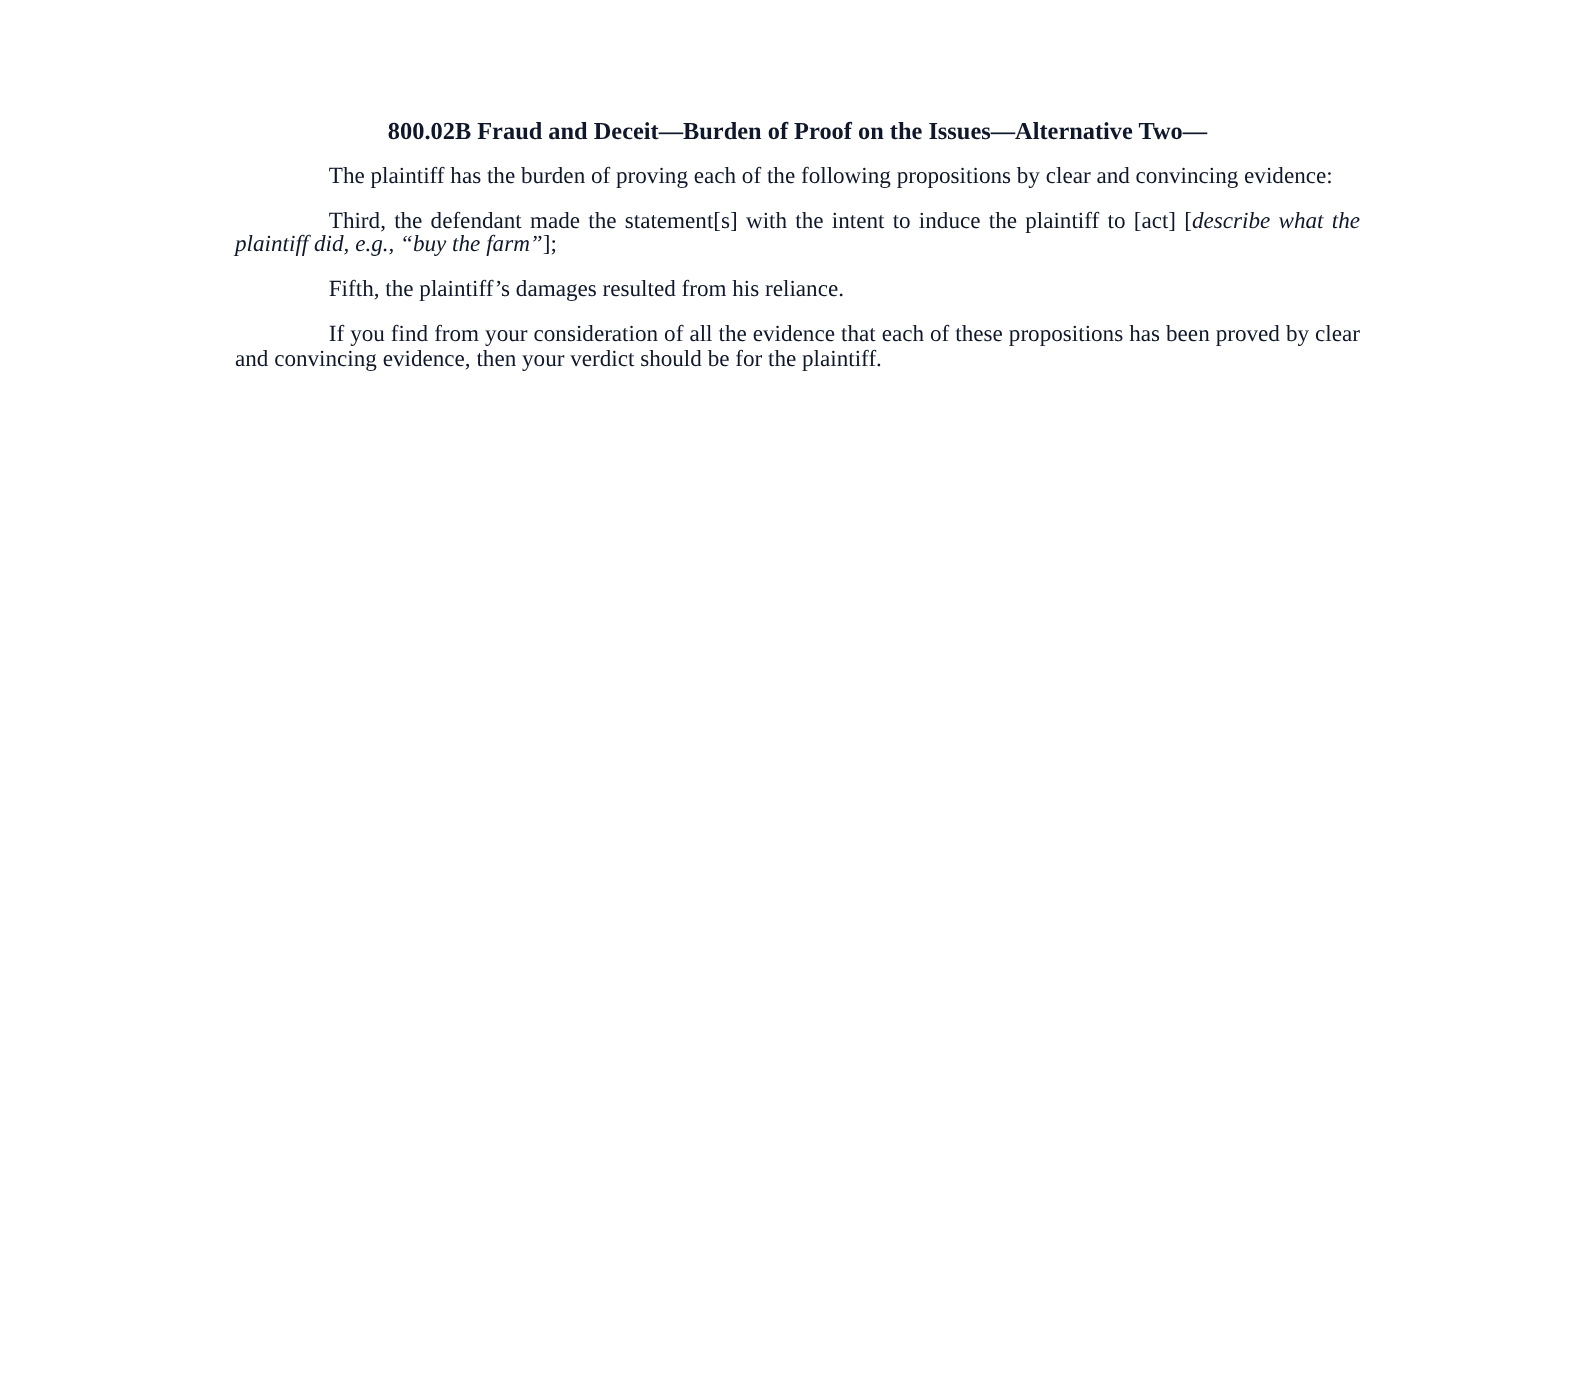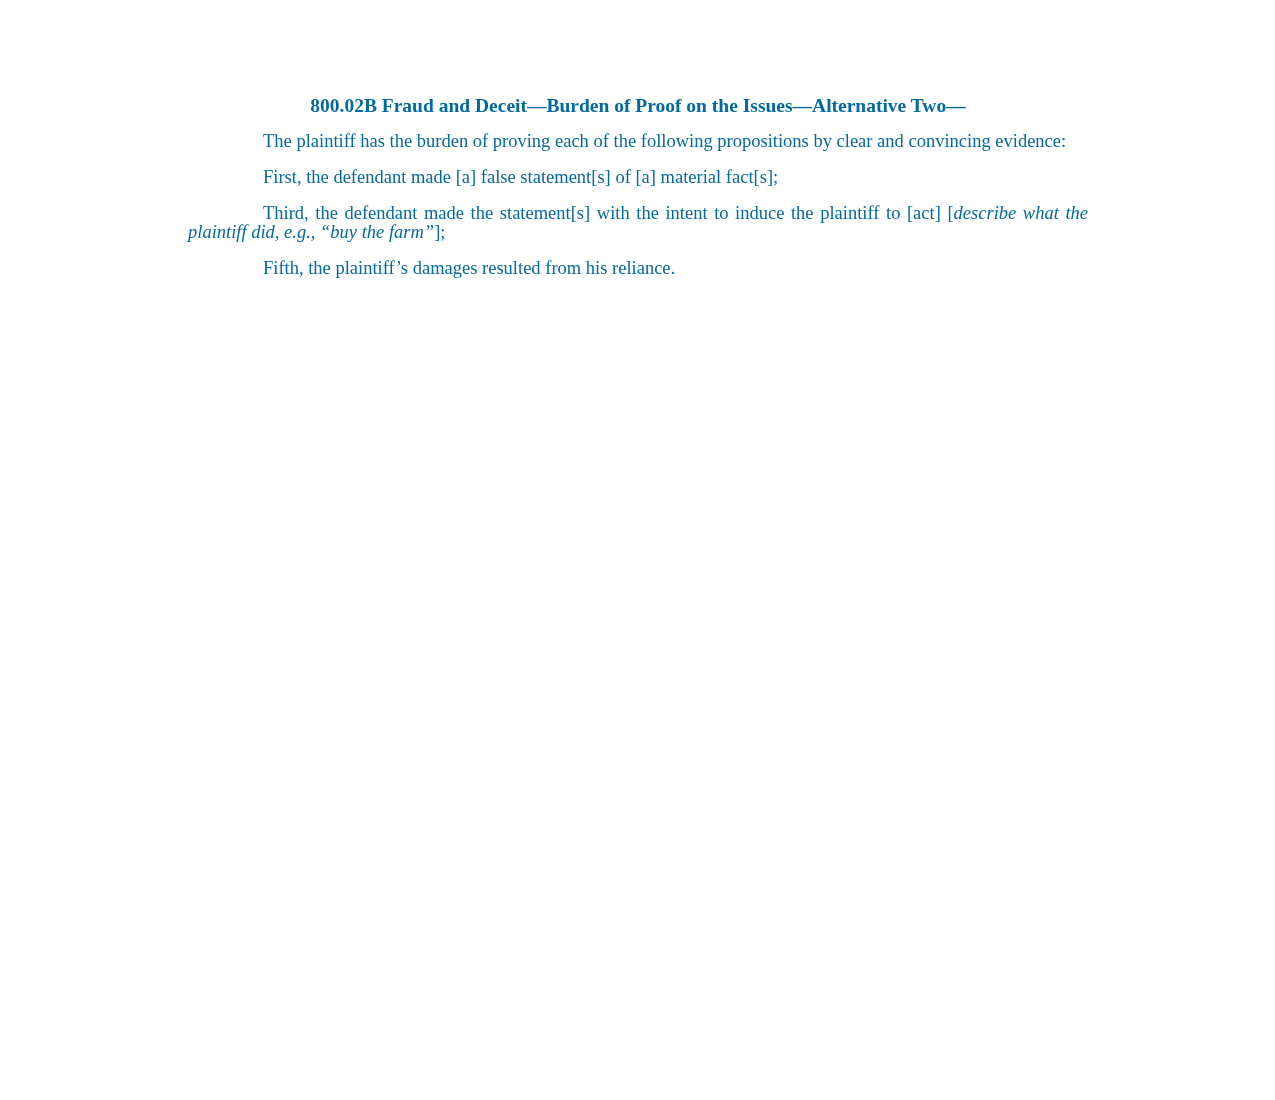--- a/index.html
+++ b/index.html
@@ -7,21 +7,21 @@
     padding: 0;
     background: #ffffff;
   }
   .page {
     position: relative;
     width: 1275px;
     height: 1100px;
     background: #ffffff;
     overflow: hidden;
     font-family: "Liberation Serif", "DejaVu Serif", serif;
-    color: #0369a1;
+    color: #0f172a;
   }
   .content {
     position: absolute;
     left: 188px;
     top: 96px;
     width: 900px;
     font-size: 18.5px;
     line-height: 19.5px;
     text-align: justify;
   }
@@ -48,24 +48,24 @@
 
 <div class="page">
   <div class="content">
 
     <h1 class="doc-title">
         <span class="tline">800.02B Fraud and Deceit—Burden of Proof on the Issues—Alternative Two—</span>
       </h1>
 
     <p class="para"><span>The plaintiff has the burden of proving each of the following propositions by clear and convincing evidence:</span></p>
 
-    <p class="para"><span>First, the defendant made [a] false statement[s] of [a] material fact[s];</span></p>
 
 
     <p class="para"><span>Third, the defendant made the statement[s] with the intent to induce the plaintiff to [act] [</span><em class="it">describe what the plaintiff did, e.g., “buy the farm”</em><span>];</span></p>
 
 
     <p class="para"><span>Fifth, the plaintiff’s damages resulted from his reliance.</span></p>
 
+    <p class="para"><span>If you find from your consideration of all the evidence that each of these propositions has been proved by clear and convincing evidence, then your verdict should be for the plaintiff.</span></p>
 
 
   </div>
 </div>
 
 </body></html>

